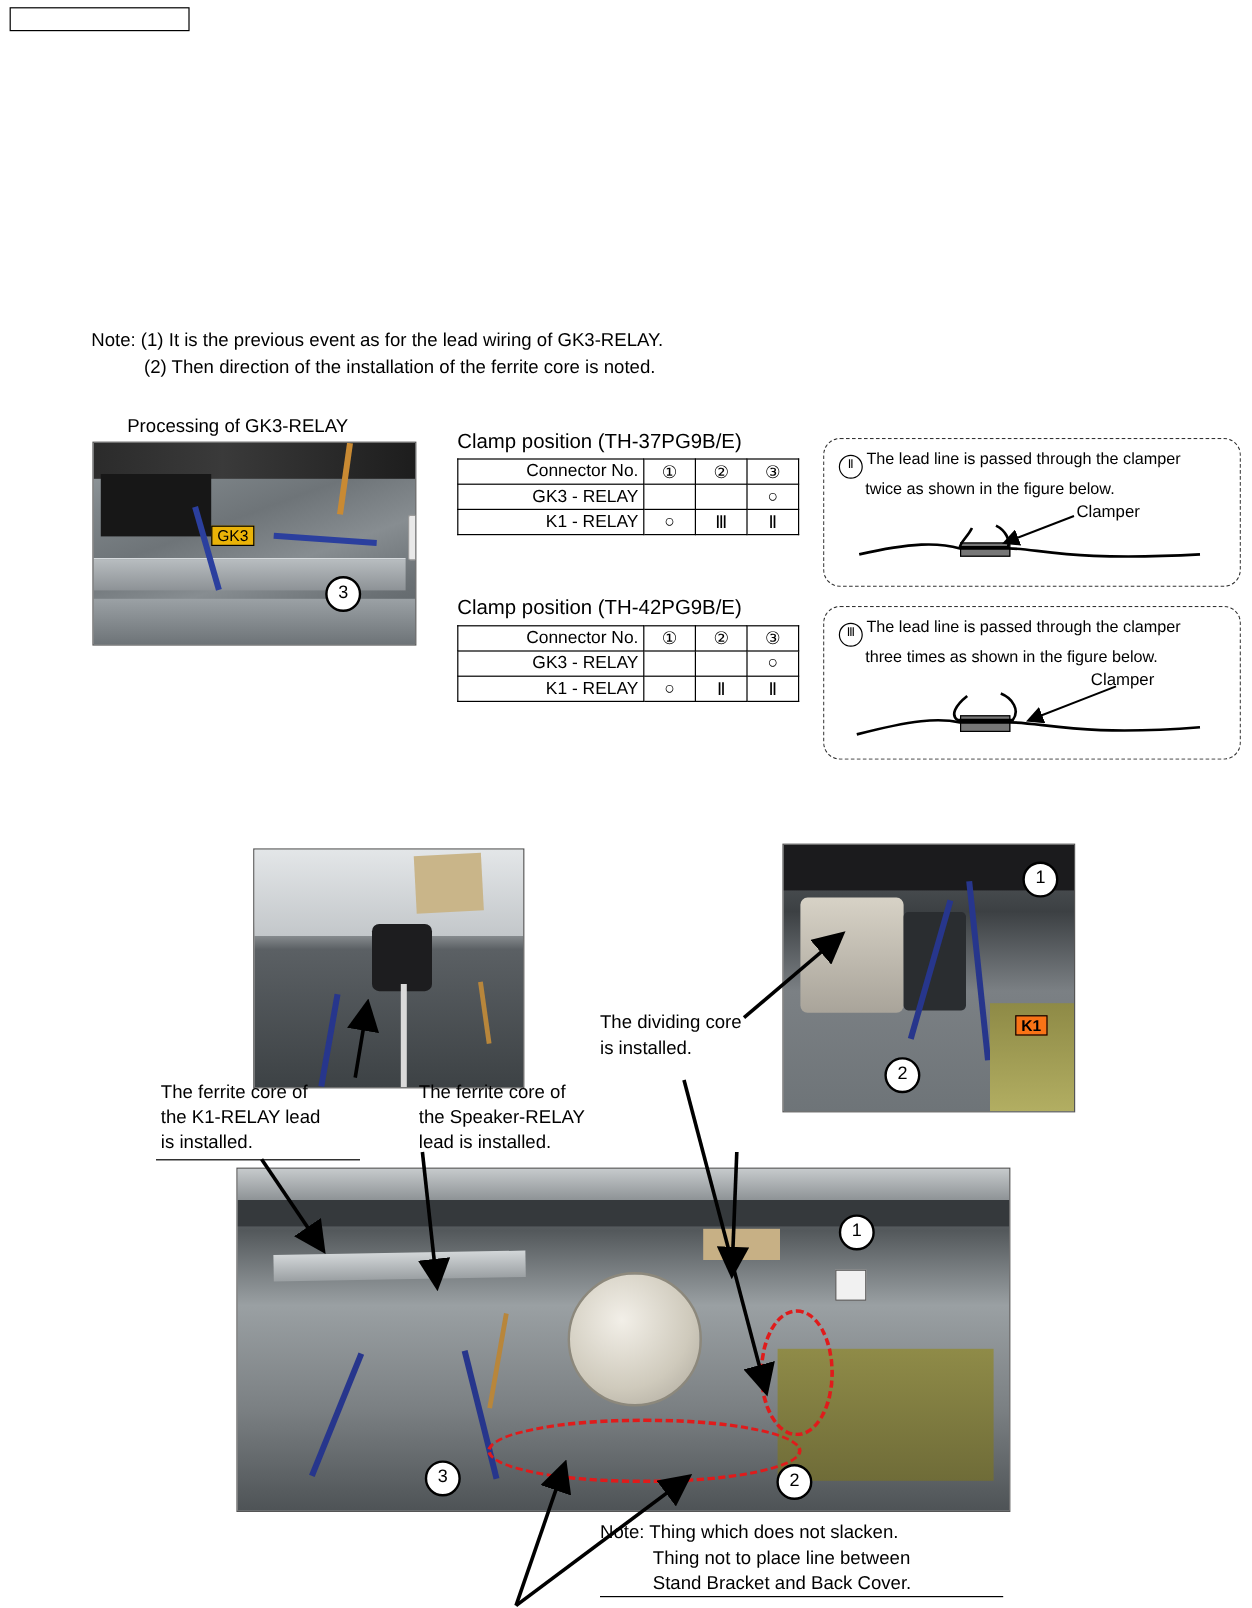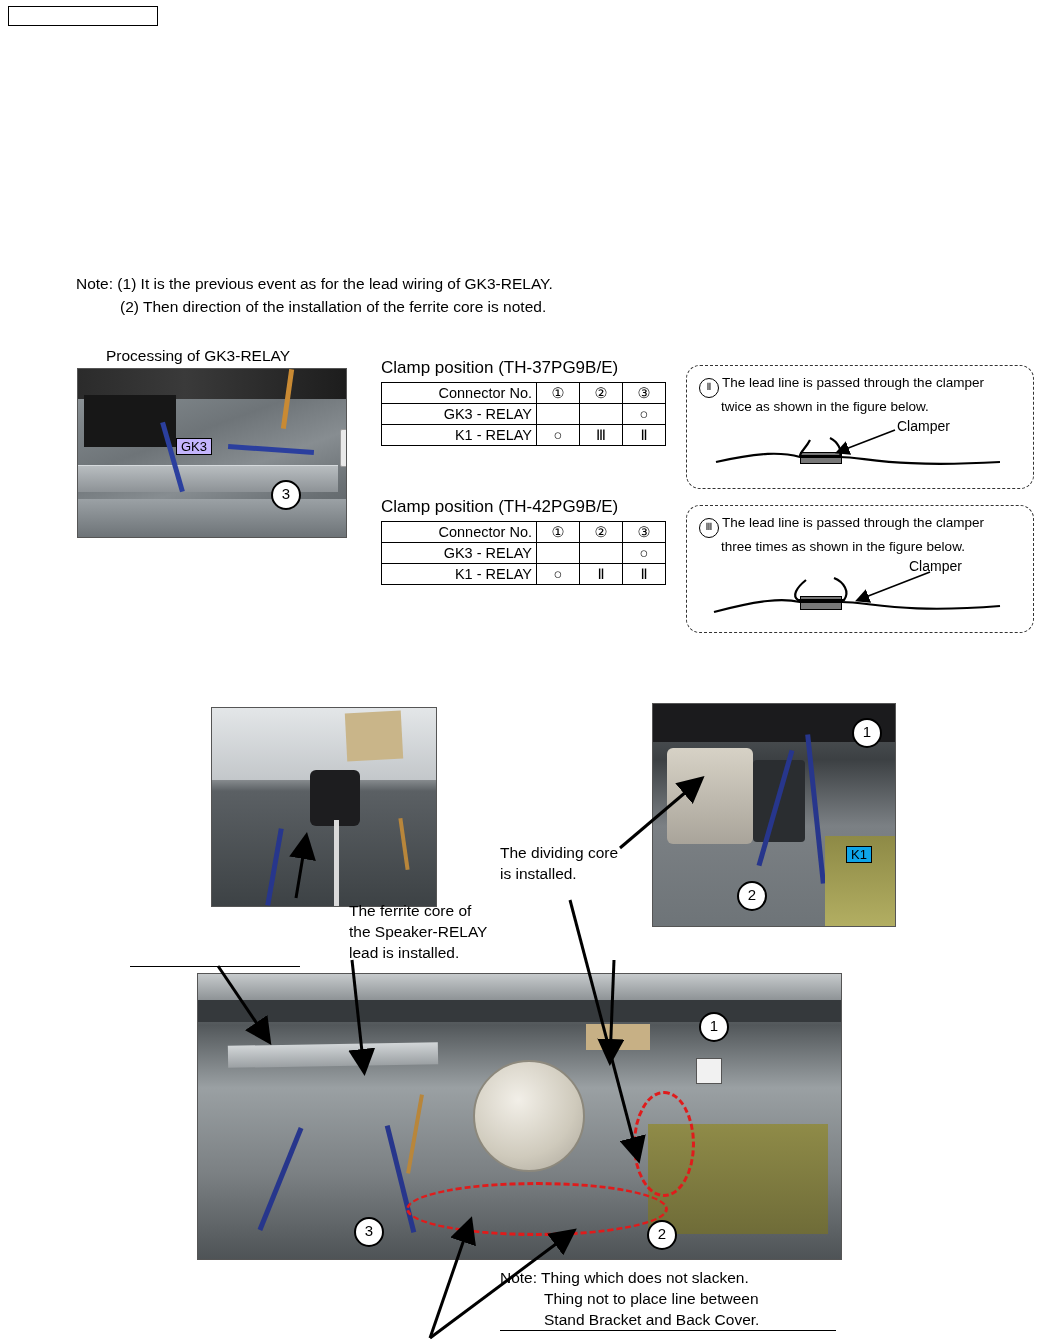--- a/index.html
+++ b/index.html
@@ -114,21 +114,21 @@
   .photo-gk3 .connector {
     position: absolute;
     left: 262px; top: 60px; width: 24px; height: 36px;
     background: #e9e9e9;
     border: 1px solid #9b9b9b;
     border-radius: 2px;
   }
   .gk3-label {
     position: absolute;
     left: 176px; top: 438px;
-    background: #c4b5fd;
+    background: #eab308;
     border: 1px solid #000;
     font-size: 13px;
     padding: 1px 4px;
     line-height: 13px;
   }
   .circle-num {
     position: absolute;
     width: 26px; height: 26px;
     border-radius: 50%;
     background: #ffffff;
@@ -274,22 +274,22 @@
   }
   .photo-k1 .dark-top { position:absolute; left:0; top:0; width:100%; height:38px; background:#1b1b1d;}
   .photo-k1 .spk { position:absolute; left: 14px; top: 44px; width: 86px; height: 96px; background: linear-gradient(180deg,#d7d2c6,#a9a49a); border-radius: 6px;}
   .photo-k1 .core { position:absolute; left: 100px; top: 56px; width: 52px; height: 82px; background:#2a2d30; border-radius:4px;}
   .photo-k1 .pcbg { position:absolute; left: 172px; top: 132px; width: 70px; height: 90px; background: linear-gradient(180deg,#8e8a46,#b2ae62);}
   .photo-k1 .bw1 { position:absolute; left: 120px; top: 44px; width: 5px; height: 120px; background:#27368c; transform: rotate(16deg);}
   .photo-k1 .bw2 { position:absolute; left: 160px; top: 30px; width: 5px; height: 150px; background:#27368c; transform: rotate(-6deg);}
   .k1-label {
     position: absolute;
     left: 846px; top: 846px;
-    background: #0ea5e9; border: 1px solid #000;
-    font-size: 13px; padding: 1px 4px; line-height: 13px;
+    background: #f97316; border: 1px solid #000;
+    font-size: 13px; padding: 1px 4px; line-height: 13px; font-weight: bold;
   }
   .cn-1-k1 { left: 852px; top: 718px; }
   .cn-2-k1 { left: 737px; top: 881px; }
 
   .cap-dividing {
     position: absolute;
     left: 500px; top: 842px;
     font-size: 15.5px;
     line-height: 21px;
     white-space: pre;
@@ -495,20 +495,23 @@
     <div class="bw2"></div>
     <div class="pcbg"></div>
   </div>
   <div class="k1-label">K1</div>
   <div class="circle-num cn-1-k1">1</div>
   <div class="circle-num cn-2-k1">2</div>
 
   <div class="cap-dividing"><span>The dividing core</span>
 <span>is installed.</span></div>
 
+  <div class="cap-ferrite-k1"><span>The ferrite core of</span>
+<span>the K1-RELAY lead</span>
+<span>is installed.</span></div>
 
   <div class="cap-ferrite-spk"><span>The ferrite core of</span>
 <span>the Speaker-RELAY</span>
 <span>lead is installed.</span></div>
 
   <div class="left-underline"></div>
 
   <div class="photo-bottom">
     <div class="topbar"></div>
     <div class="darkbar"></div>

